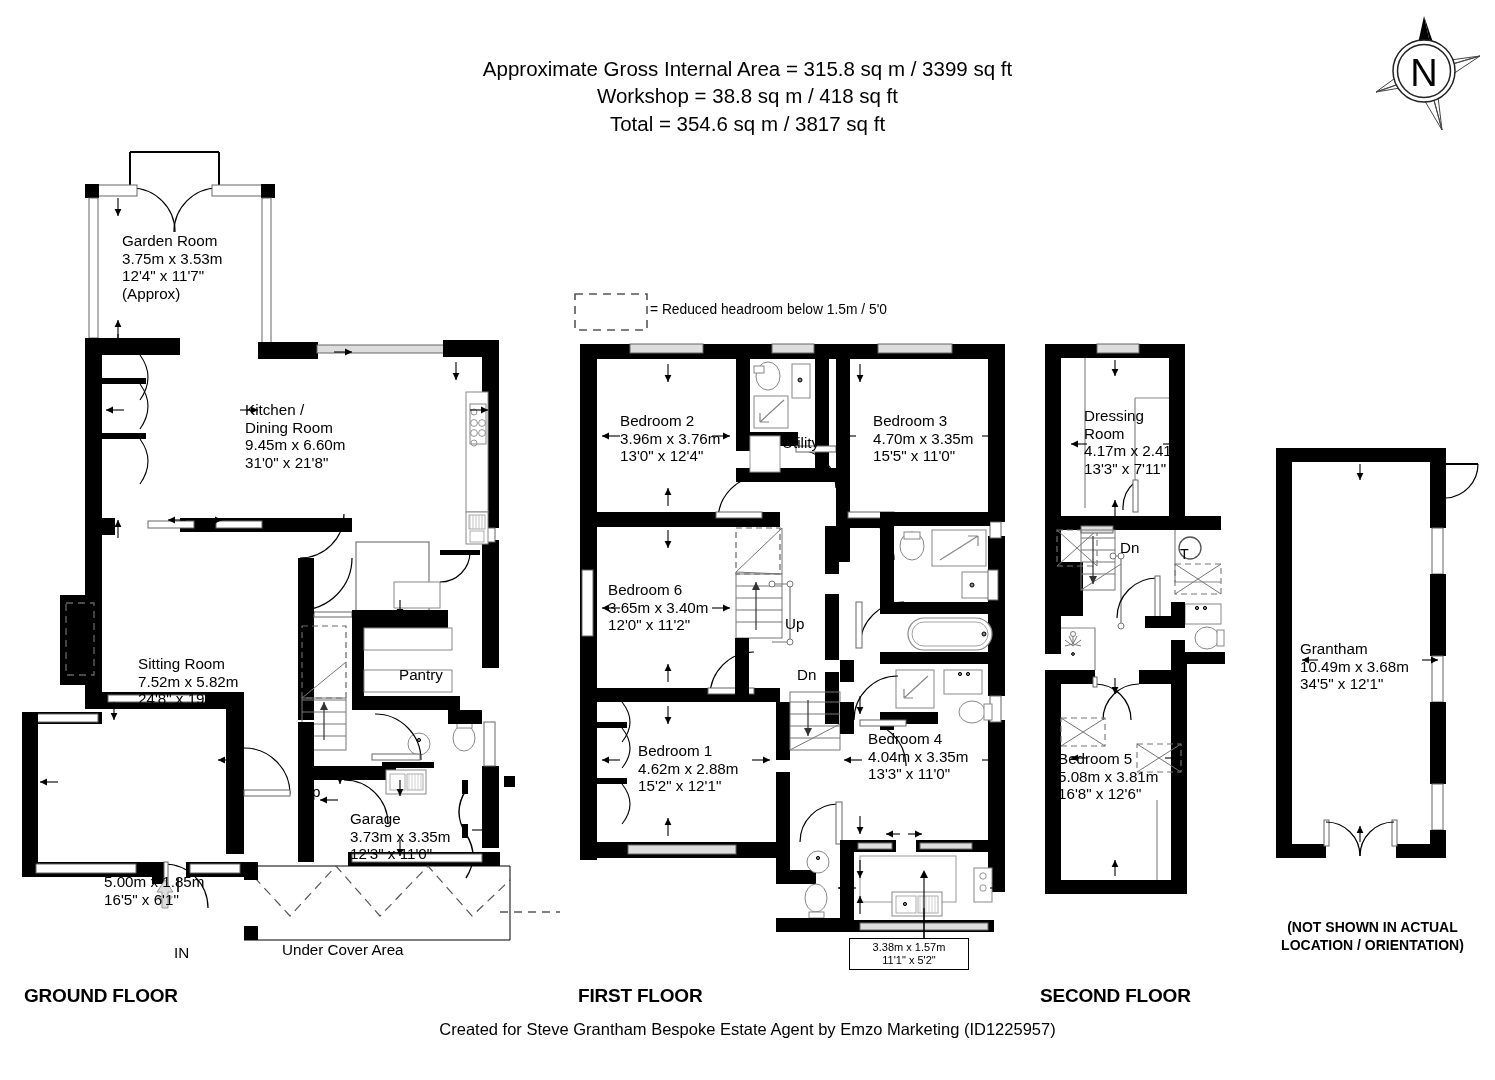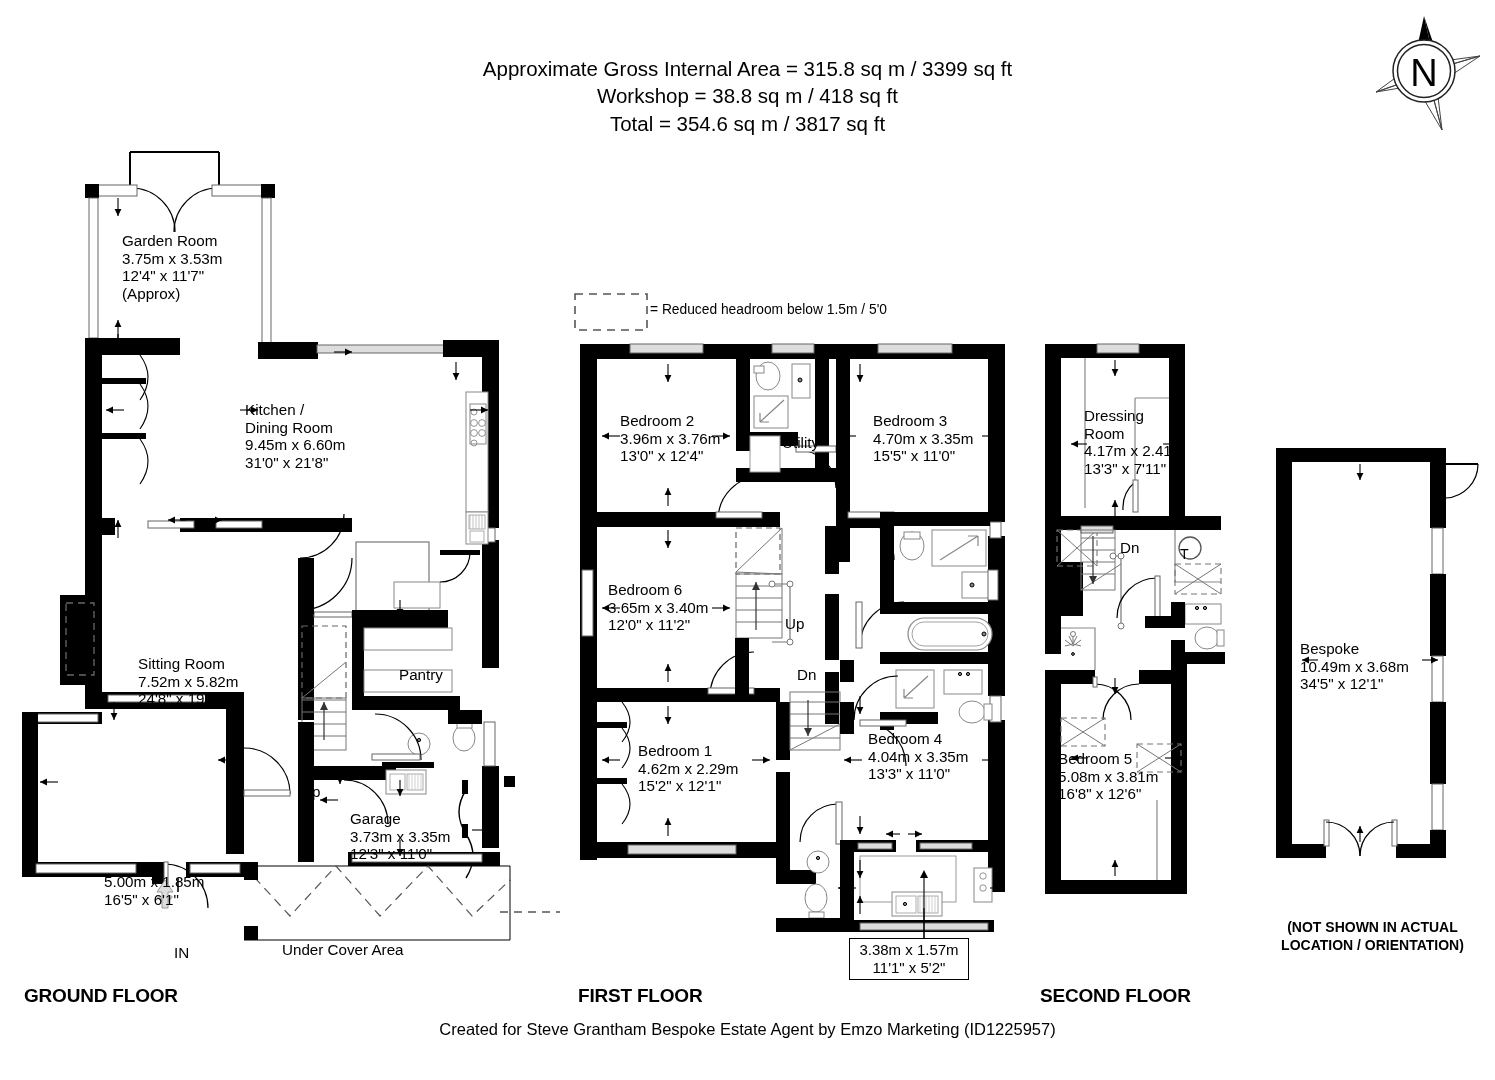--- a/index.html
+++ b/index.html
@@ -10,21 +10,21 @@
   .lbl{position:absolute;text-align:left;line-height:1.16;white-space:nowrap;}
   .lbl div{display:block;}
   .hdr{position:absolute;width:100%;text-align:center;font-size:20.5px;line-height:1.34;}
   .floorname{position:absolute;font-size:19px;font-weight:bold;letter-spacing:-.2px;}
   .foot{position:absolute;width:100%;text-align:center;font-size:16.5px;line-height:1.55;}
   .rm{font-size:15.2px;}
   .rm2{font-size:14.2px;}
   .key{position:absolute;font-size:13.8px;}
   .nsa{position:absolute;font-size:14px;font-weight:bold;text-align:center;line-height:1.3;}
   .boxed{position:absolute;border:1px solid #000;background:#fff;text-align:center;
-         font-size:15px;line-height:1.2;padding:2px 6px;}
+         font-size:11px;line-height:1.2;padding:2px 6px;}
 </style>
 </head>
 <body>
 
 <div id="stage">
 
   <div class="hdr" style="top:55px;">
     <div>Approximate Gross Internal Area = 315.8 sq m / 3399 sq ft</div>
     <div>Workshop = 38.8 sq m / 418 sq ft</div>
     <div>Total = 354.6 sq m / 3817 sq ft</div>
@@ -516,21 +516,21 @@
   <div class="lbl rm" style="left:782px;top:434px;width:58px;">Utility</div>
 
   <div class="lbl rm" style="left:608px;top:581px;width:120px;">
     <div>Bedroom 6</div>
     <div>3.65m x 3.40m</div>
     <div>12'0" x 11'2"</div>
   </div>
 
   <div class="lbl rm" style="left:638px;top:742px;width:120px;">
     <div>Bedroom 1</div>
-    <div>4.62m x 2.29m</div>
+    <div>4.62m x 2.88m</div>
     <div>15'2" x 12'1"</div>
   </div>
 
   <div class="lbl rm" style="left:868px;top:730px;width:120px;">
     <div>Bedroom 4</div>
     <div>4.04m x 3.35m</div>
     <div>13'3" x 11'0"</div>
   </div>
 
   <div class="lbl rm" style="left:785px;top:615px;width:32px;">Up</div>
@@ -681,21 +681,21 @@
           <path d="M44,222 l7,-3.4 v6.8 z" fill="#000" stroke="none"></path>
         <path d="M164,222 h16"></path>
           <path d="M180,222 l-7,-3.4 v6.8 z" fill="#000" stroke="none"></path>
         <path d="M102,404 v-16"></path>
           <path d="M102,388 l-3.4,7 h6.8 z" fill="#000" stroke="none"></path>
       </g>
     </g>
   </svg>
 
   <div class="lbl rm" style="left:1300px;top:640px;width:130px;">
-    <div>Bespoke</div>
+    <div>Grantham</div>
     <div>10.49m x 3.68m</div>
     <div>34'5" x 12'1"</div>
   </div>
 
   <div class="nsa" style="left:1250px;top:918px;width:245px;">
     <div>(NOT SHOWN IN ACTUAL</div>
     <div>LOCATION / ORIENTATION)</div>
   </div>
 
   <div class="foot" style="top:1017px;">

